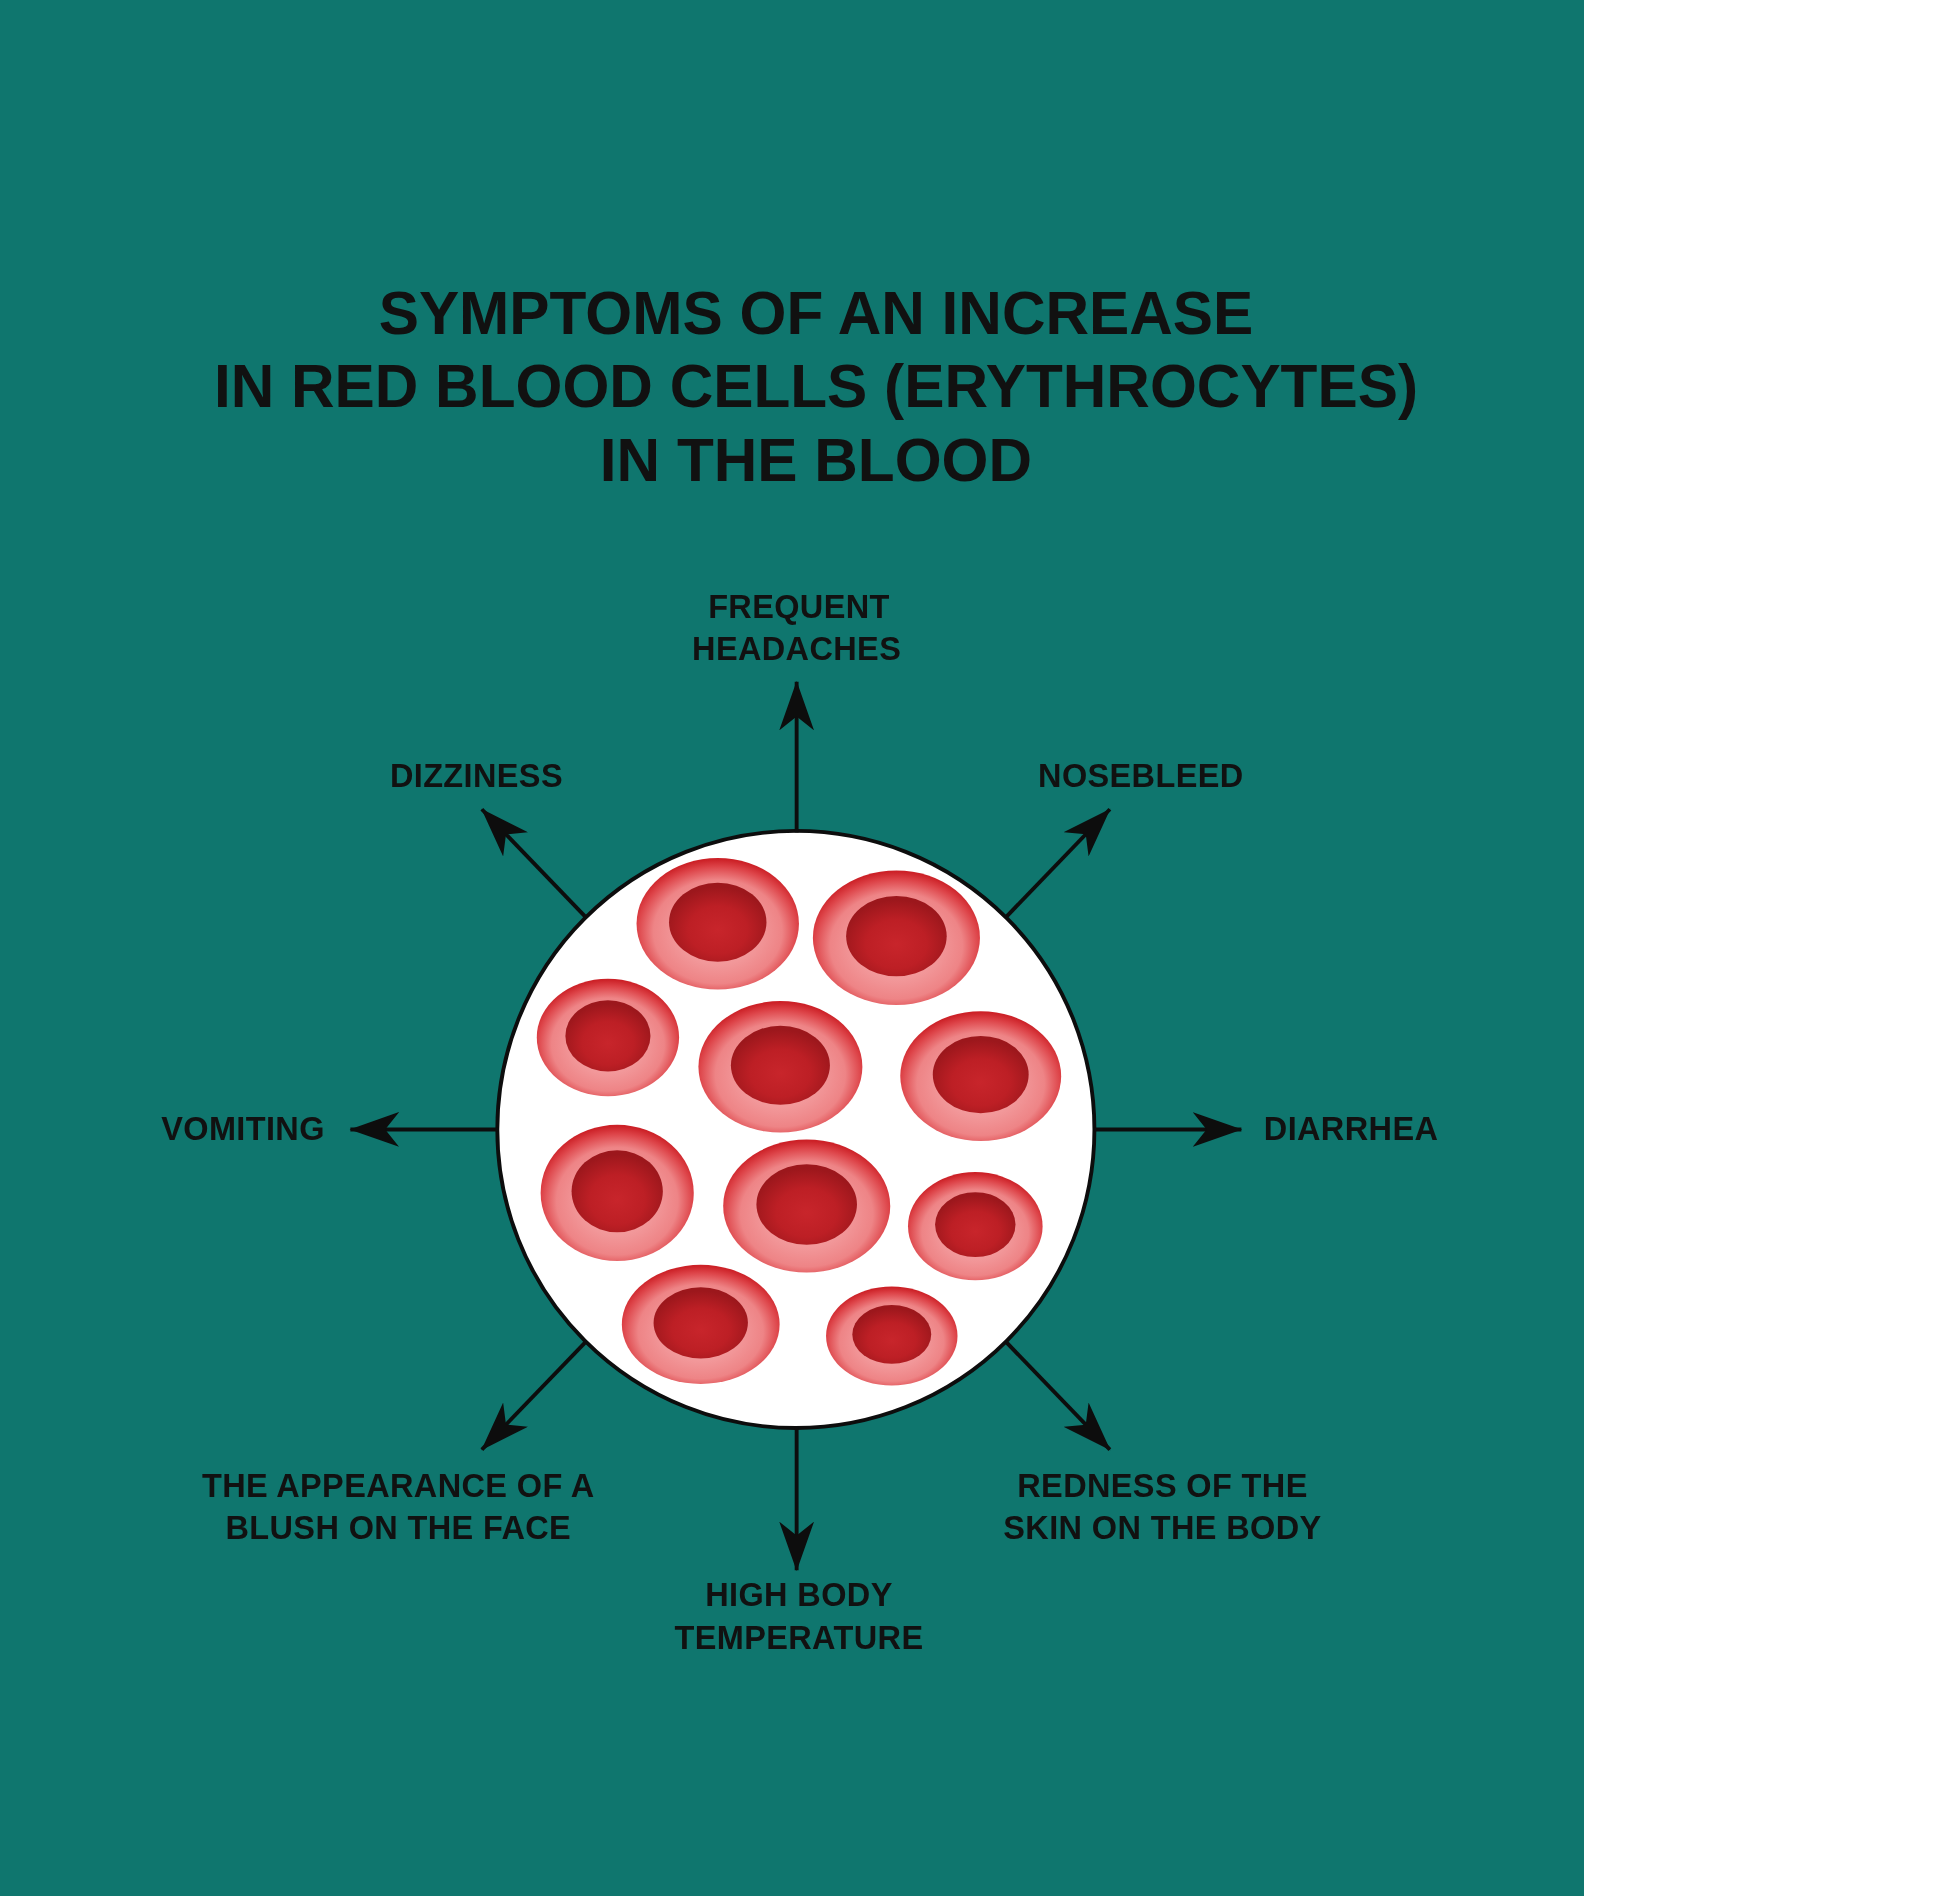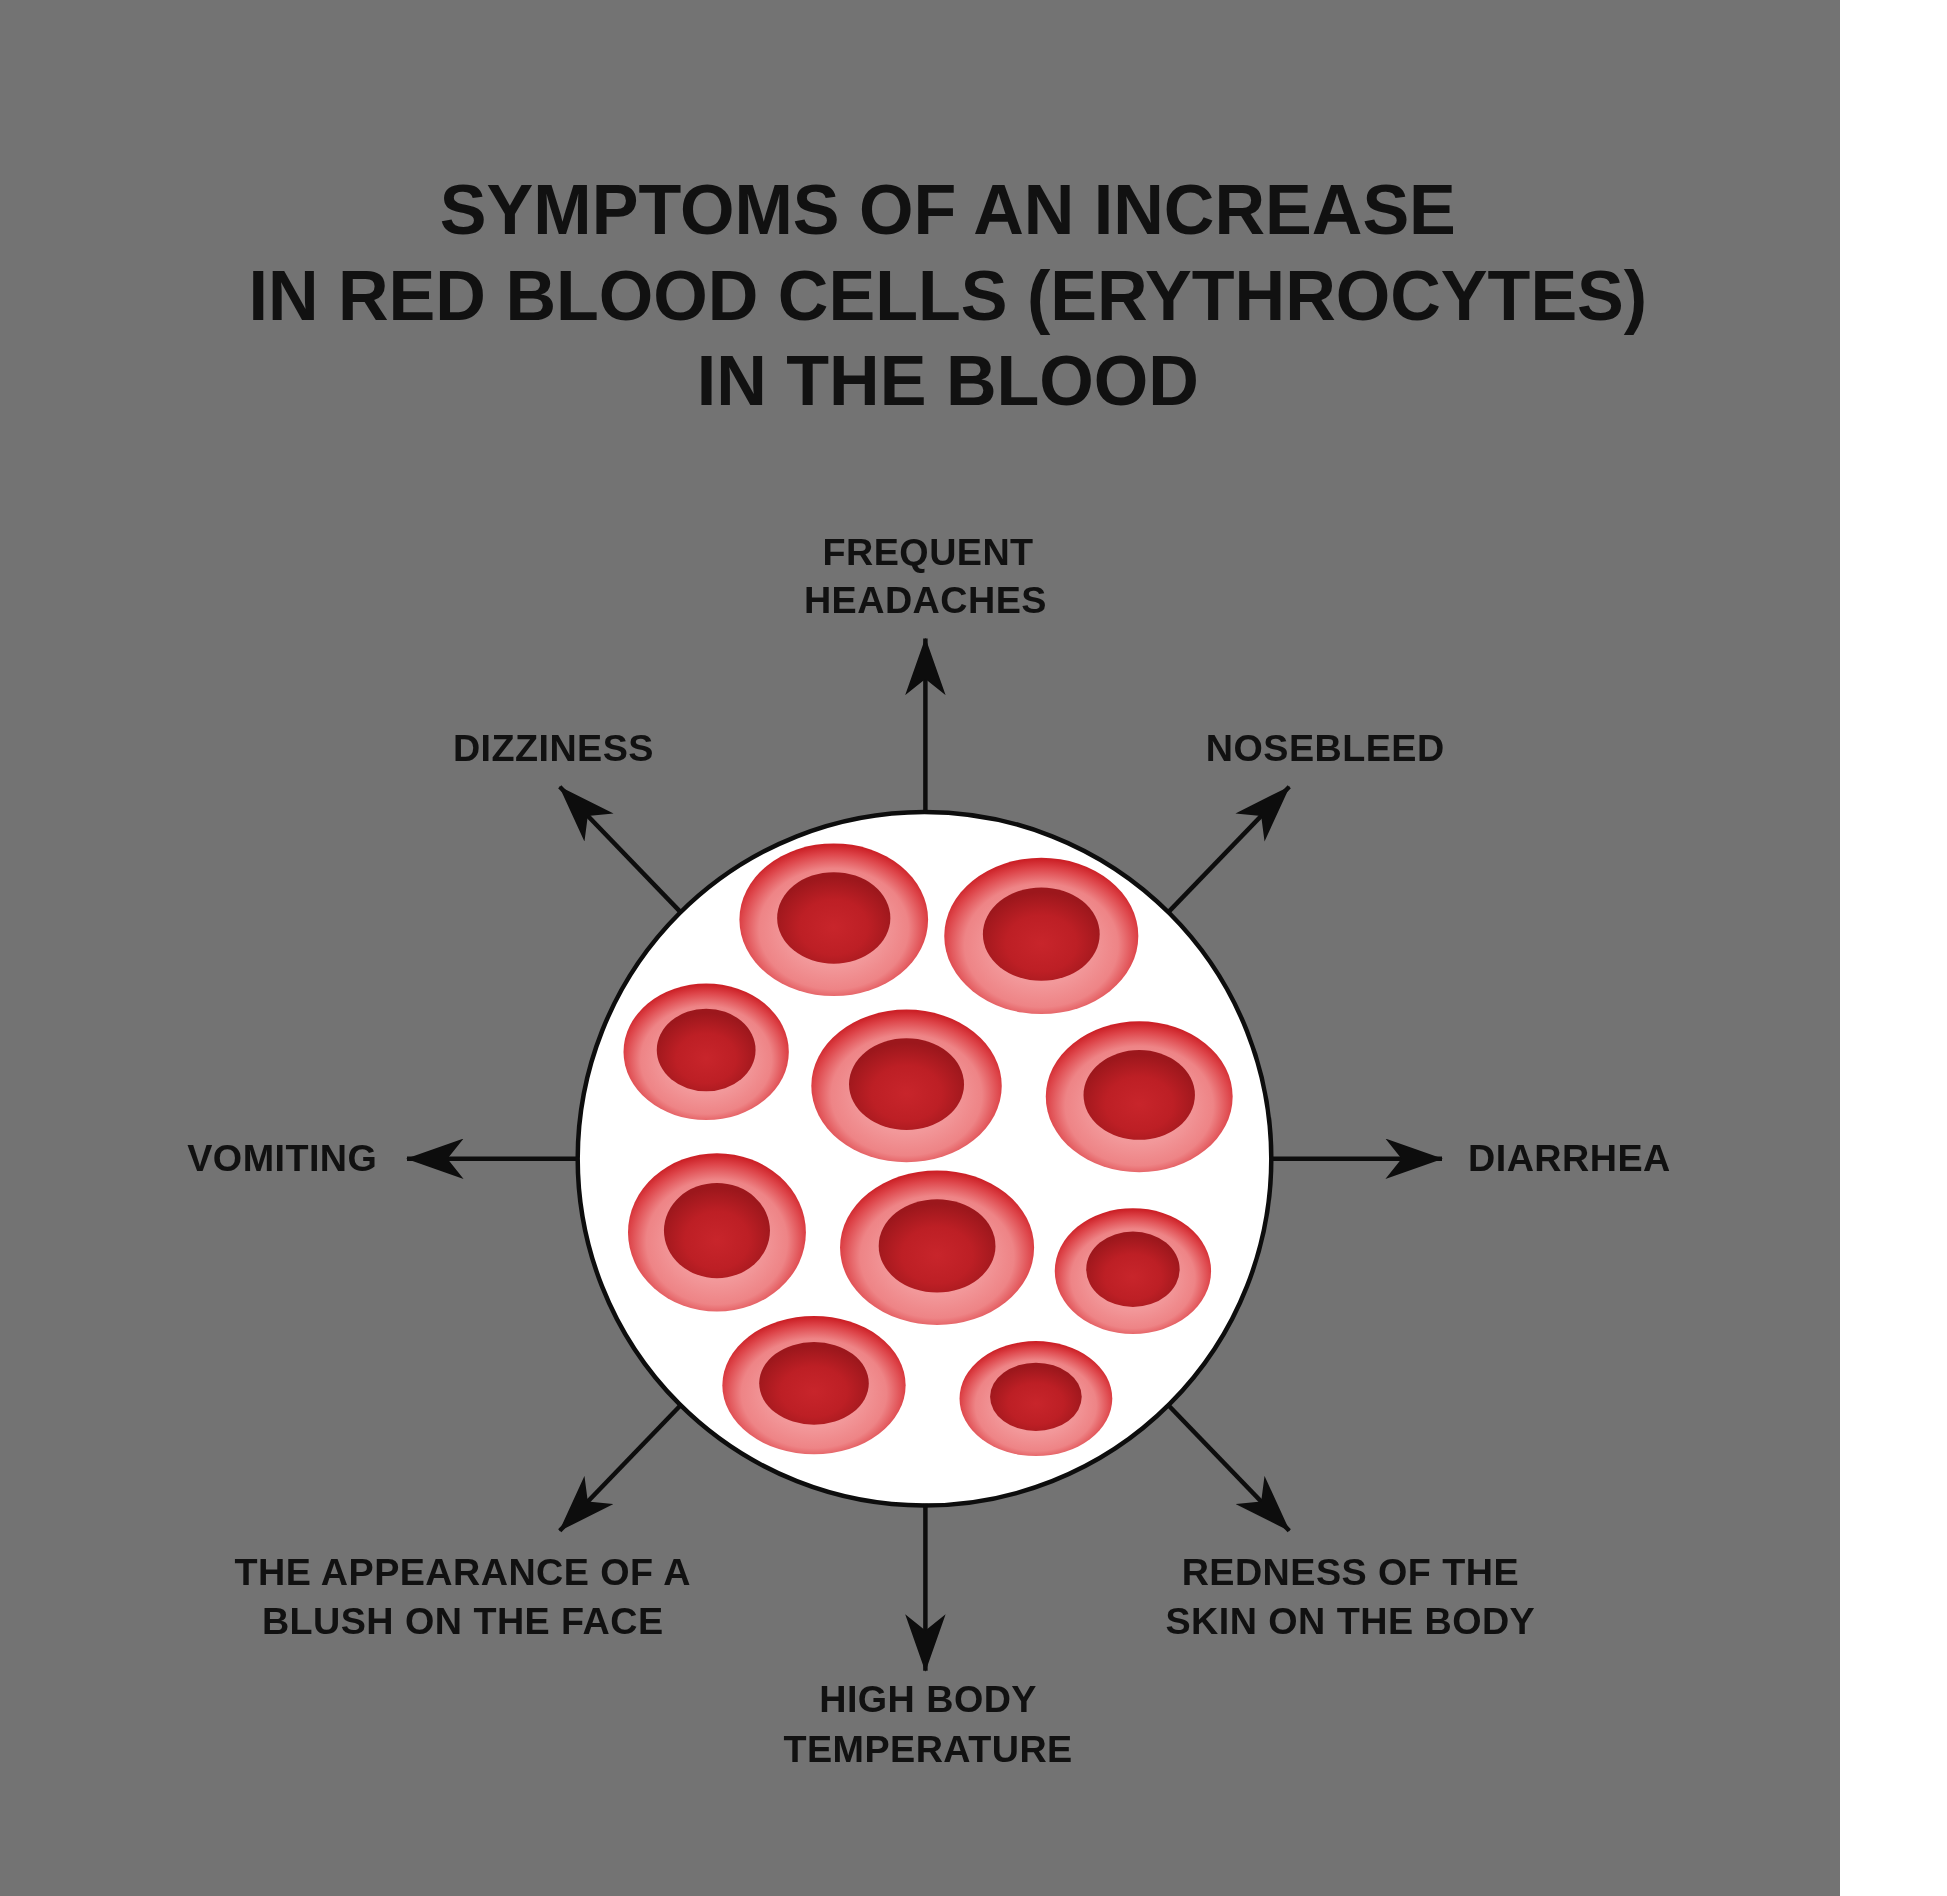--- a/index.html
+++ b/index.html
@@ -1,20 +1,20 @@
 <!DOCTYPE html>
 <html style="font-size:15px"><head>
 <meta charset="utf-8">
 <style>
   html, body { margin: 0; padding: 0; background: #ffffff; }
   .stage {
     position: relative;
-    width: 1840px;
+    width: 1584px;
     height: 1897px;
-    background: #737373;
+    background: #0f766e;
     overflow: hidden;
   }
   svg { display: block; width: 100%; height: 100%; }
   text {
     font-family: "Liberation Sans", "DejaVu Sans", sans-serif;
     font-weight: bold;
     fill: #111111;
   }
   .title-line { font-size: 78px; letter-spacing: 0px; }
   .label-line { font-size: 42px; letter-spacing: 0.5px; }

